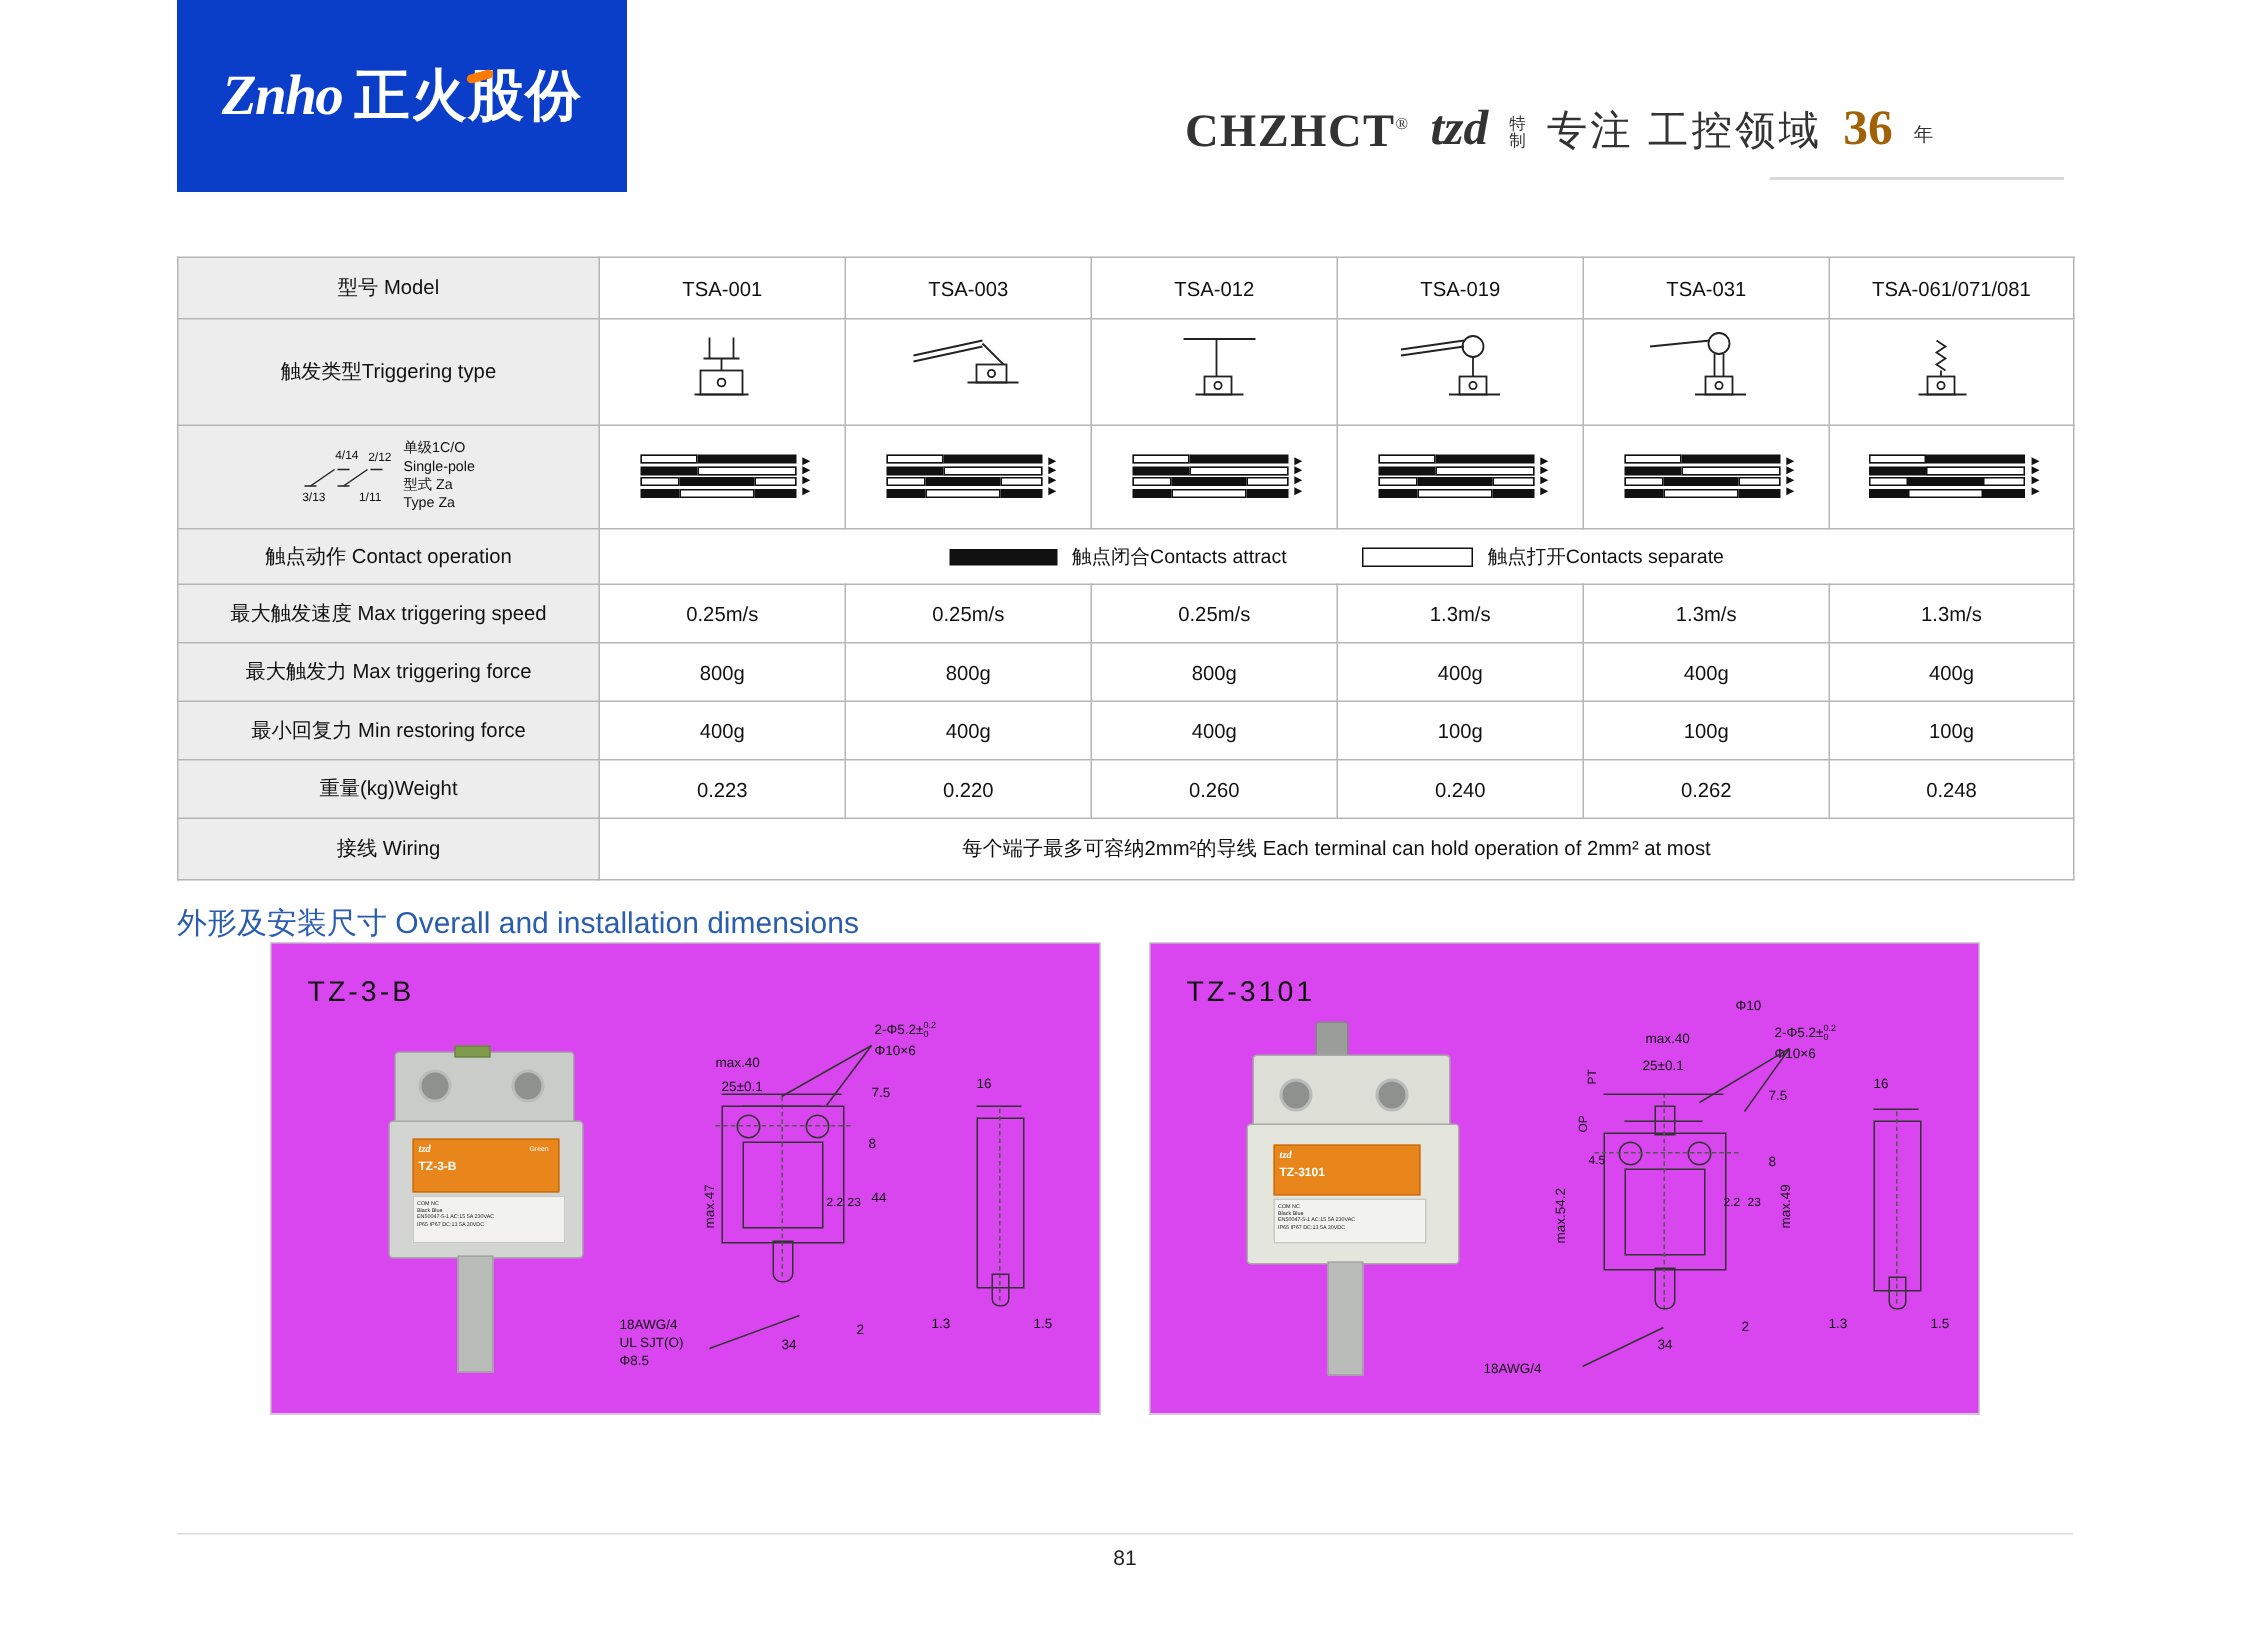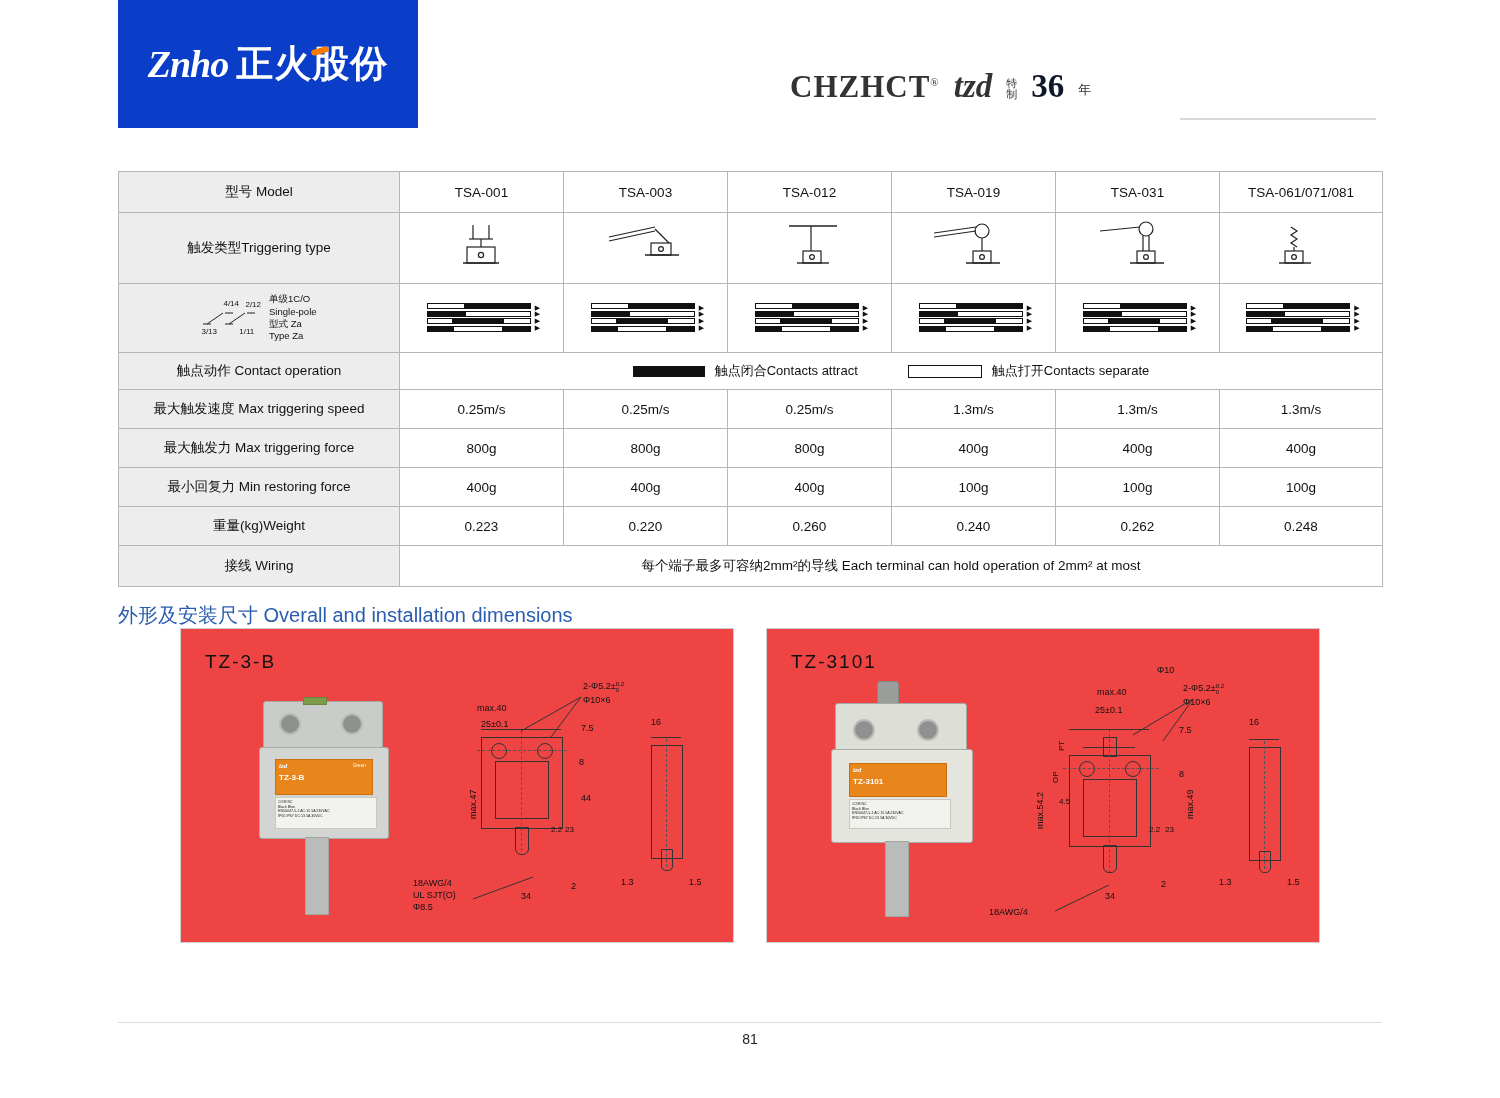--- a/index.html
+++ b/index.html
@@ -16,21 +16,21 @@
   .logo-block{position:absolute;left:118px;top:0;width:300px;height:128px;background:#0a3ec8;}
   .logo-inner{position:absolute;left:0;top:0;width:300px;height:128px;display:flex;align-items:center;justify-content:center;gap:8px;}
   .logo-znho{font-family:"Liberation Serif",serif;font-style:italic;font-weight:bold;font-size:38px;color:#ffffff;letter-spacing:-1px;position:relative;}
   .logo-cn{font-size:37px;font-weight:bold;color:#ffffff;letter-spacing:1px;}
   .brand-row{position:absolute;left:790px;top:68px;display:flex;align-items:flex-end;gap:14px;}
   .brand-chzhct{font-family:"Liberation Serif",serif;font-weight:bold;font-size:31px;color:#333;letter-spacing:1px;}
   .brand-chzhct sup{font-size:11px;vertical-align:super;font-weight:normal;}
   .brand-tzd{font-family:"Liberation Serif",serif;font-style:italic;font-weight:bold;font-size:33px;color:#333;}
   .brand-tezhi{font-size:11px;color:#333;line-height:1.05;margin-bottom:4px;}
   .brand-slogan{font-size:27px;color:#333;font-weight:500;letter-spacing:2px;}
-  .brand-36{font-family:"Liberation Serif",serif;font-weight:bold;font-size:33px;color:#0f172a;}
+  .brand-36{font-family:"Liberation Serif",serif;font-weight:bold;font-size:33px;color:#a16207;}
   .brand-nian{font-size:13px;color:#333;}
   .header-rule{position:absolute;left:1180px;top:118px;width:196px;height:2px;background:#d9d9d9;}
 
   
   .spec-table{position:absolute;left:118px;top:171px;width:1264px;border-collapse:collapse;table-layout:fixed;}
   .spec-table td{border:1px solid #b6b6b6;font-size:13.5px;text-align:center;vertical-align:middle;color:#111;}
   .spec-table td.lbl{background:#ededed;text-align:center;padding:5px 4px;width:281px;}
   .row-model td{height:30px;}
   .row-trig td{height:28px;}
   .row-type td{height:60px;}
@@ -53,21 +53,21 @@
   .bars{width:104px;}
   .bar{height:6px;margin-bottom:1.5px;background:#111;position:relative;}
   .bar .gap{position:absolute;top:0;height:6px;background:#fff;border:1px solid #111;box-sizing:border-box;}
   .diag-bot{font-size:6px;display:flex;justify-content:space-between;width:104px;color:#111;margin-top:1px;}
   .arrows{font-size:7px;line-height:0.95;color:#111;display:flex;flex-direction:column;justify-content:center;}
 
   
   .section-title{position:absolute;left:118px;top:558px;font-size:20px;color:#2a5db0;font-weight:500;margin-top:44px;}
 
   
-  .panel{position:absolute;top:628px;border:1px solid #cfcfcf;background:#ef4444;}
+  .panel{position:absolute;top:628px;border:1px solid #cfcfcf;background:#d946ef;}
   .panel-left{left:180px;width:552px;height:313px;}
   .panel-right{left:766px;width:552px;height:313px;}
   .panel-title{position:absolute;left:24px;top:22px;font-size:19px;letter-spacing:2px;color:#111;}
 
   
   .sw-photo{position:absolute;}
   .body-main{position:absolute;background:#c9ccc8;border:1px solid #a7aaa6;border-radius:3px;}
   .label-orange{position:absolute;background:#e8851b;border:1px solid #c96f12;}
   .label-txt{font-size:7px;color:#fff;font-family:"Liberation Serif",serif;font-style:italic;font-weight:bold;line-height:1.15;padding:2px 3px;}
   .label-white{position:absolute;background:#f2f2ee;border:1px solid #c8c8c4;font-size:3.6px;color:#222;line-height:1.3;padding:2px;}
@@ -76,21 +76,21 @@
   .plunger{position:absolute;background:#9a9d99;border:1px solid #858884;}
 
   
   .draw{position:absolute;}
   .ln{position:absolute;background:#333;}
   .lnh{height:1px;}
   .dash-h{position:absolute;height:0;border-top:1px dashed #555;}
   .dash-v{position:absolute;width:0;border-left:1px dashed #555;}
   .rect{position:absolute;border:1px solid #333;}
   .dim{position:absolute;font-size:9px;color:#111;white-space:nowrap;}
-  .dim-sm{position:absolute;font-size:8px;color:#111;white-space:nowrap;margin-top:28px;}
+  .dim-sm{position:absolute;font-size:8px;color:#111;white-space:nowrap;}
   .rot90{transform:rotate(-90deg);transform-origin:left top;}
   .circ{position:absolute;border:1px solid #333;border-radius:50%;}
 
   .page-foot{position:absolute;left:0;top:1030px;width:1500px;text-align:center;}
   .foot-rule{position:absolute;left:118px;top:1022px;width:1264px;height:1px;background:#dcdcdc;}
   .page-num{font-size:14px;color:#222;}
 </style>
 </head>
 <body>
 
@@ -105,20 +105,21 @@
 
   <div class="brand-row">
     <div class="brand-chzhct">
       <span>CHZHCT</span><sup>®</sup>
     </div>
     <div class="brand-tzd">tzd</div>
     <div class="brand-tezhi">
       <div>特</div>
       <div>制</div>
     </div>
+    <div class="brand-slogan">专注 工控领域</div>
     <div class="brand-36">36</div>
     <div class="brand-nian" style="margin-bottom:6px;">年</div>
   </div>
   <div class="header-rule"></div>
 </div>
 
 <table class="spec-table">
   <colgroup>
     <col style="width:281px">
       <col style="width:164px">

